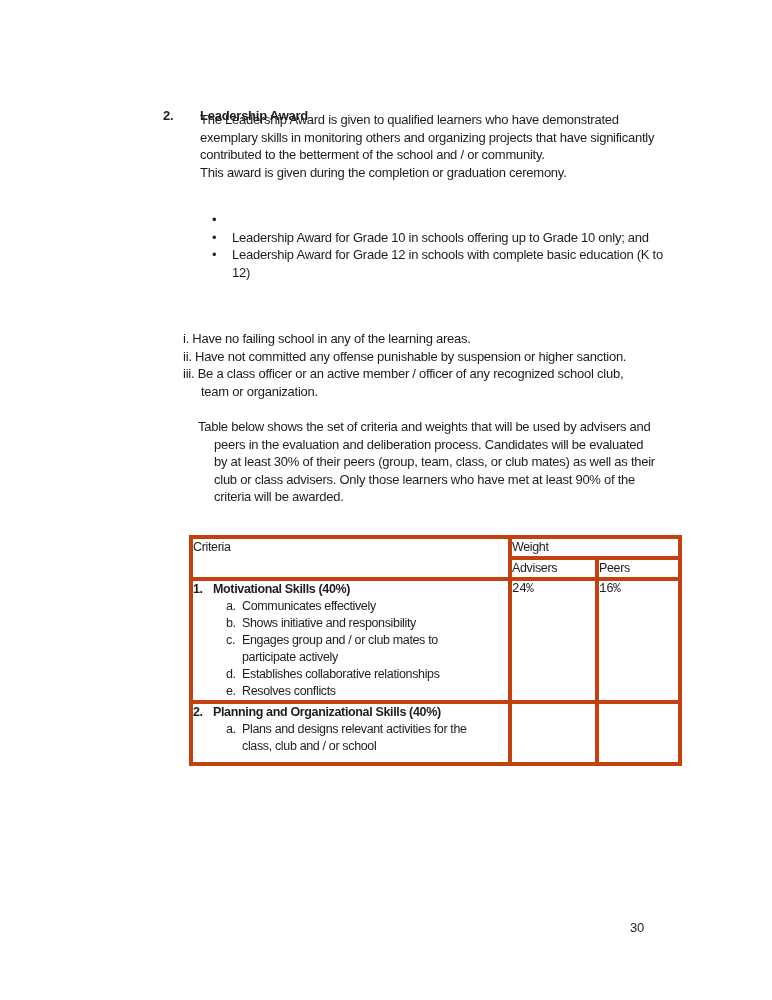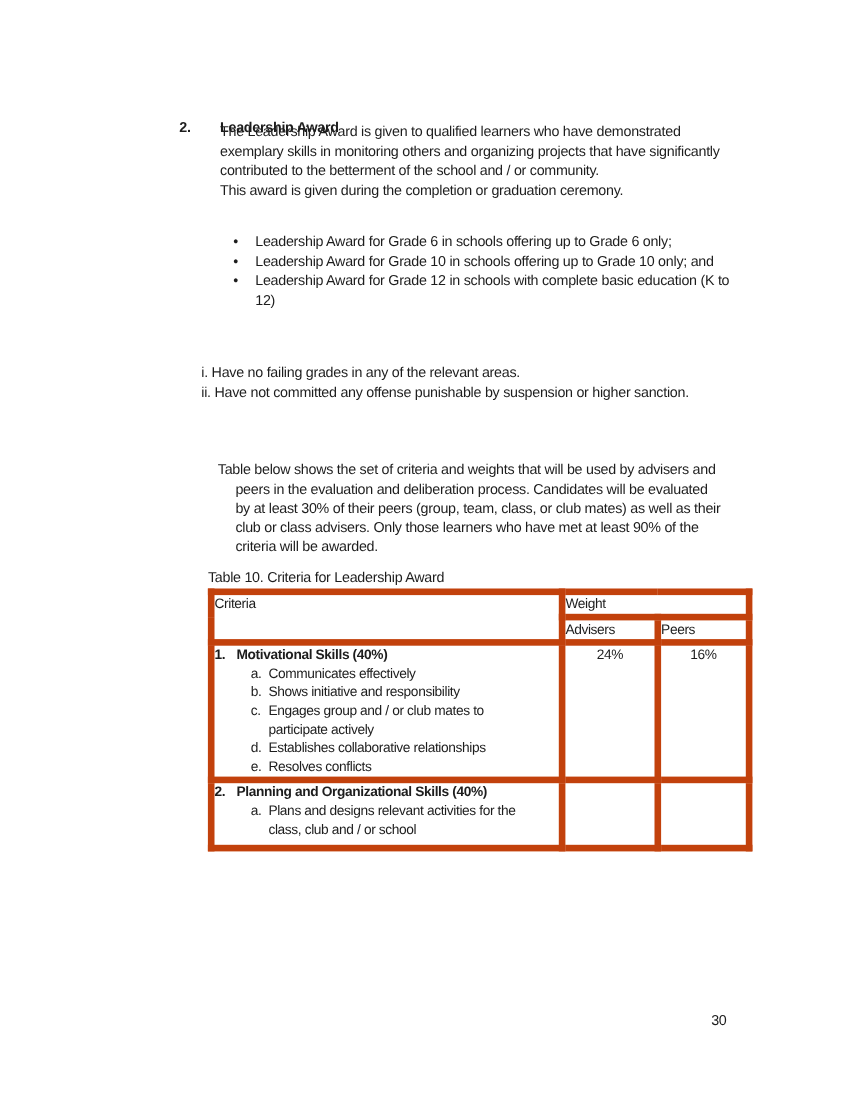--- a/index.html
+++ b/index.html
@@ -49,82 +49,82 @@
     border-collapse: collapse;
     table-layout: fixed;
     font-size: 12.5px;
     letter-spacing: -0.35px;
     line-height: 17px;
   }
   table.criteria-table col.c1 { width: 319px; }
   table.criteria-table col.c2 { width: 87px; }
   table.criteria-table col.c3 { width: 83px; }
   table.criteria-table th, table.criteria-table td {
-    border: 6px solid #c2410c;
+    border: 4px solid #c2410c;
     padding: 0;
     font-weight: normal;
   }
   th.h-criteria { text-align: left; vertical-align: top; padding: 1px 2px 0 7px; font-weight: bold; }
   th.h-weight { text-align: left; vertical-align: top; padding-top: 0px; font-weight: bold; height: 17px; }
   th.h-sub { text-align: left; vertical-align: top; padding-top: 0px; font-weight: bold; height: 16px; }
   td.crit-cell { vertical-align: top; padding: 2px 2px 0 5px; height: 120px; }
   td.crit-cell.r2 { height: 62px; }
   .crit-title { display: flex; font-weight: bold; }
   .crit-title .num { width: 20px; flex: none; }
   .crit-item { display: flex; margin-left: 33px; }
   .crit-item .lbl { width: 16px; flex: none; }
   .crit-item .txt { white-space: pre; }
-  td.val-cell { vertical-align: top; text-align: center; padding-top: 35px; }
+  td.val-cell { vertical-align: top; padding-top: 35px; font-family: Liberation Mono, monospace; }
 
-  .page-number { position: absolute; left: 630px; top: 919px; width: 47px; text-align: center; }
+  .page-number { position: absolute; left: 630px; top: 919px; width: 47px; text-align: left; }
 </style>
 </head>
 <body>
 
 <div class="page">
 
   <div class="sec-heading">
     <span class="sec-num">2.</span>
     <span class="sec-title">Leadership Award</span>
   </div>
 
   <div class="para-intro">The Leadership Award is given to qualified learners who have demonstrated
 exemplary skills in monitoring others and organizing projects that have significantly
 contributed to the betterment of the school and / or community.
 This award is given during the completion or graduation ceremony.</div>
 
   <div class="bullets">
     <div class="bullet-row">
       <span class="bullet-marker">•</span>
-      <div class="bullet-text">Leadership Award for Grade 6 in schools offering up to Grade 6 only;</div>
     </div>
     <div class="bullet-row">
       <span class="bullet-marker">•</span>
       <div class="bullet-text">Leadership Award for Grade 10 in schools offering up to Grade 10 only; and</div>
     </div>
     <div class="bullet-row">
       <span class="bullet-marker">•</span>
       <div class="bullet-text">Leadership Award for Grade 12 in schools with complete basic education (K to
 12)</div>
     </div>
   </div>
 
 
   <div class="romans">
-    <div class="roman-item">i. Have no failing grades in any of the relevant areas.</div>
+    <div class="roman-item">i. Have no failing school in any of the learning areas.</div>
     <div class="roman-item">ii. Have not committed any offense punishable by suspension or higher sanction.</div>
+    <div class="roman-item">iii. Be a class officer or an active member / officer of any recognized school club,
+team or organization.</div>
   </div>
 
   <div class="table-note">Table below shows the set of criteria and weights that will be used by advisers and
 peers in the evaluation and deliberation process. Candidates will be evaluated
 by at least 30% of their peers (group, team, class, or club mates) as well as their
 club or class advisers. Only those learners who have met at least 90% of the
 criteria will be awarded.</div>
 
-  <div class="tbl-caption">Table 10. Criteria for Leadership Award</div>
 
   <table class="criteria-table">
     <colgroup>
         <col class="c1">
         <col class="c2">
         <col class="c3">
       </colgroup>
     <tbody>
         <tr>
       <th class="h-criteria" rowspan="2">Criteria</th>

